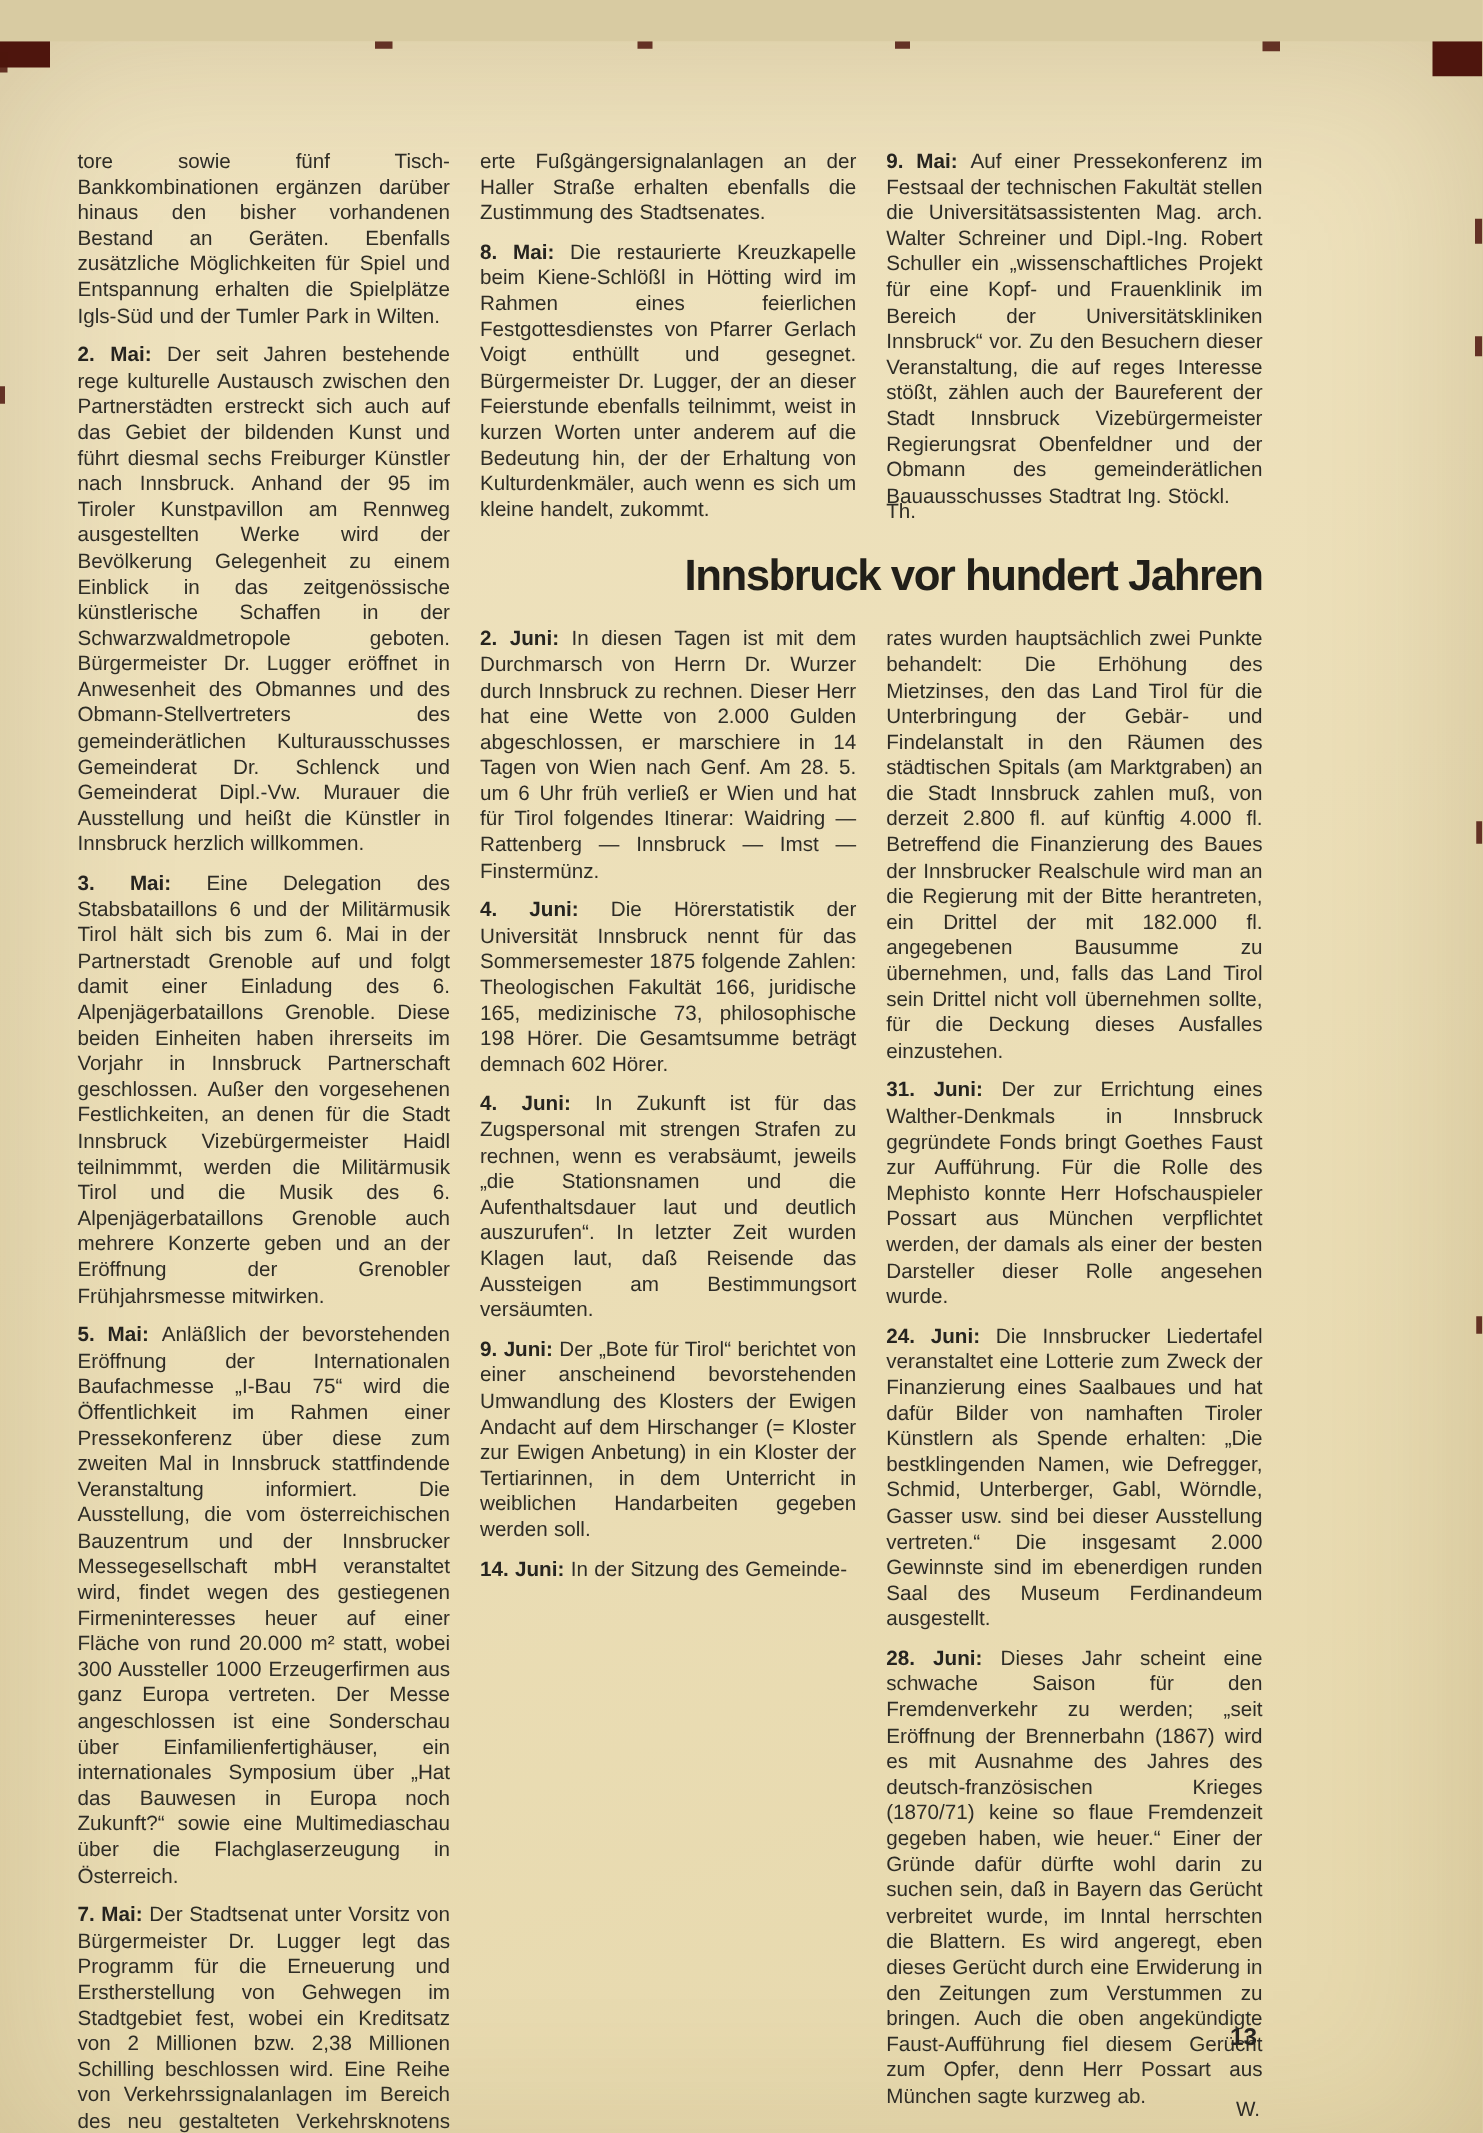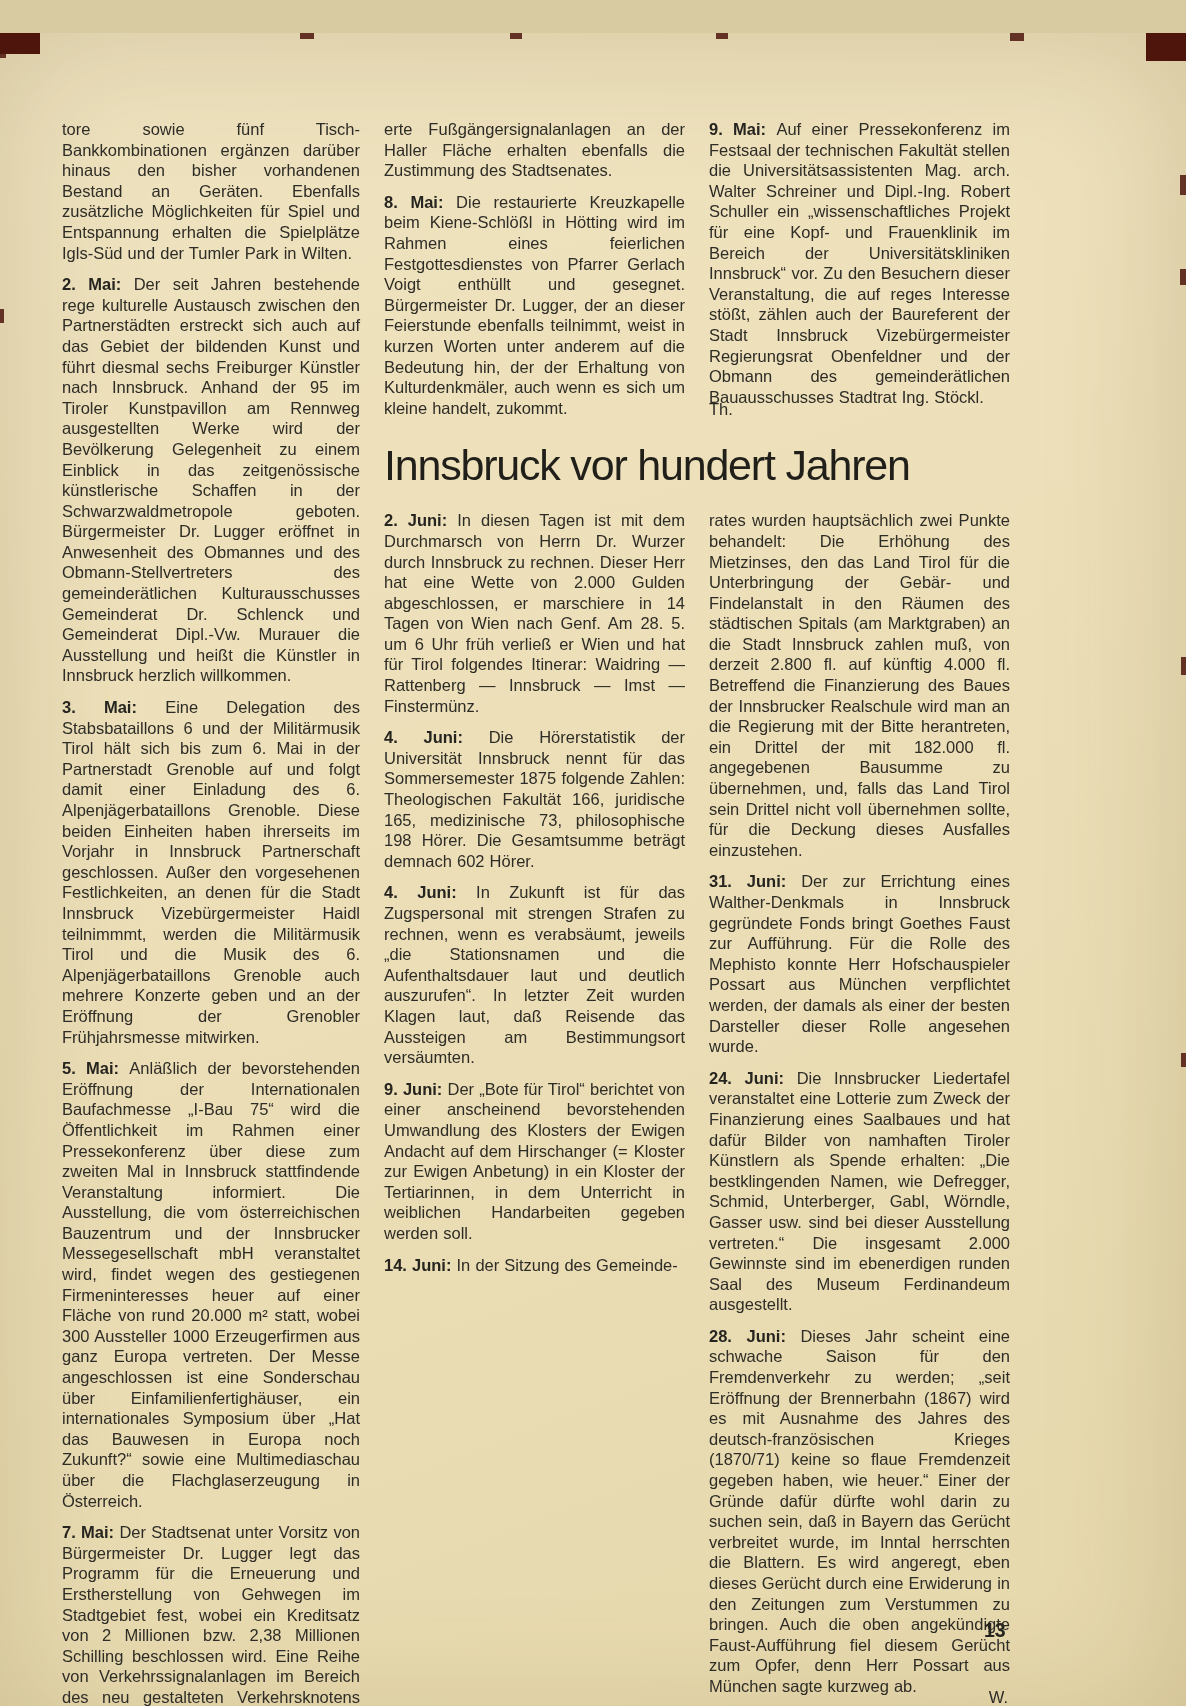--- a/index.html
+++ b/index.html
@@ -17,22 +17,22 @@
     width:298px;flex:none;
     font-size:16.5px;line-height:20.6px;text-align:justify;
     hyphens:auto;-webkit-hyphens:auto;word-spacing:0.5px;
   }
   .right-region{flex:1;min-width:0;}
   .two-col{display:flex;gap:24px;}
   .two-col .col{width:301px;}
   .para{margin:0 0 11px 0;}
   .para strong{font-weight:bold;color:#26241f;}
   .headline{
-    font-weight:normal;font-size:43px;letter-spacing:-1.2px;
-    text-align:left;color:#211f19;margin:12px 0 20px 0;
+    font-weight:bold;font-size:35px;letter-spacing:-1.2px;
+    text-align:right;color:#211f19;margin:12px 0 20px 0;
     font-family:"Liberation Sans", sans-serif;
   }
   .signature{font-size:16.5px;margin-top:-19px;padding-right:6px;color:#2e2c26;}
   .signature-inline{text-align:right;font-size:16.5px;margin-top:-20.6px;padding-right:2px;color:#2e2c26;}
   .page-number{position:absolute;left:984px;top:1586px;font-weight:bold;font-size:19.5px;color:#26241f;}
   .mark{position:absolute;background:#4e150d;}
   .mark.soft{opacity:.85;}
 </style>
 </head>
 <body>
@@ -59,21 +59,21 @@
         <p class="para"><strong>2. Mai: </strong>Der seit Jahren bestehende rege kulturelle Austausch zwischen den Partnerstädten erstreckt sich auch auf das Gebiet der bildenden Kunst und führt diesmal sechs Freiburger Künstler nach Innsbruck. Anhand der 95 im Tiroler Kunstpavillon am Rennweg ausgestellten Werke wird der Bevölkerung Gelegenheit zu einem Einblick in das zeitgenössische künstlerische Schaffen in der Schwarzwaldmetropole geboten. Bürgermeister Dr. Lugger eröffnet in Anwesenheit des Obmannes und des Obmann-Stellvertreters des gemeinderätlichen Kulturausschusses Gemeinderat Dr. Schlenck und Gemeinderat Dipl.-Vw. Murauer die Ausstellung und heißt die Künstler in Innsbruck herzlich willkommen.</p>
         <p class="para"><strong>3. Mai: </strong>Eine Delegation des Stabsbataillons 6 und der Militärmusik Tirol hält sich bis zum 6. Mai in der Partnerstadt Grenoble auf und folgt damit einer Einladung des 6. Alpenjägerbataillons Grenoble. Diese beiden Einheiten haben ihrerseits im Vorjahr in Innsbruck Partnerschaft geschlossen. Außer den vorgesehenen Festlichkeiten, an denen für die Stadt Innsbruck Vizebürgermeister Haidl teilnimmmt, werden die Militärmusik Tirol und die Musik des 6. Alpenjägerbataillons Grenoble auch mehrere Konzerte geben und an der Eröffnung der Grenobler Frühjahrsmesse mitwirken.</p>
         <p class="para"><strong>5. Mai: </strong>Anläßlich der bevorstehenden Eröffnung der Internationalen Baufachmesse „I-Bau 75“ wird die Öffentlichkeit im Rahmen einer Pressekonferenz über diese zum zweiten Mal in Innsbruck stattfindende Veranstaltung informiert. Die Ausstellung, die vom österreichischen Bauzentrum und der Innsbrucker Messegesellschaft mbH veranstaltet wird, findet wegen des gestiegenen Firmeninteresses heuer auf einer Fläche von rund 20.000 m² statt, wobei 300 Aussteller 1000 Erzeugerfirmen aus ganz Europa vertreten. Der Messe angeschlossen ist eine Sonderschau über Einfamilienfertighäuser, ein internationales Symposium über „Hat das Bauwesen in Europa noch Zukunft?“ sowie eine Multimediaschau über die Flachglaserzeugung in Österreich.</p>
         <p class="para"><strong>7. Mai: </strong>Der Stadtsenat unter Vorsitz von Bürgermeister Dr. Lugger legt das Programm für die Erneuerung und Erstherstellung von Gehwegen im Stadtgebiet fest, wobei ein Kreditsatz von 2 Millionen bzw. 2,38 Millionen Schilling beschlossen wird. Eine Reihe von Verkehrssignalanlagen im Bereich des neu gestalteten Verkehrsknotens Haller Straße — Reichenauer Brücke — Langer Weg sowie zwei druckknopfgesteu-</p>
       </div>
 
     <div class="right-region">
 
       <div class="two-col">
         <div class="col">
-            <p class="para">erte Fußgängersignalanlagen an der Haller Fläche erhalten ebenfalls die Zustimmung des Stadtsenates.</p>
+            <p class="para">erte Fußgängersignalanlagen an der Haller Straße erhalten ebenfalls die Zustimmung des Stadtsenates.</p>
             <p class="para"><strong>8. Mai: </strong>Die restaurierte Kreuzkapelle beim Kiene-Schlößl in Hötting wird im Rahmen eines feierlichen Festgottesdienstes von Pfarrer Gerlach Voigt enthüllt und gesegnet. Bürgermeister Dr. Lugger, der an dieser Feierstunde ebenfalls teilnimmt, weist in kurzen Worten unter anderem auf die Bedeutung hin, der der Erhaltung von Kulturdenkmäler, auch wenn es sich um kleine handelt, zukommt.</p>
           </div>
         <div class="col">
           <div>
               <p class="para"><strong>9. Mai: </strong>Auf einer Pressekonferenz im Festsaal der technischen Fakultät stellen die Universitätsassistenten Mag. arch. Walter Schreiner und Dipl.-Ing. Robert Schuller ein „wissenschaftliches Projekt für eine Kopf- und Frauenklinik im Bereich der Universitätskliniken Innsbruck“ vor. Zu den Besuchern dieser Veranstaltung, die auf reges Interesse stößt, zählen auch der Baureferent der Stadt Innsbruck Vizebürgermeister Regierungsrat Obenfeldner und der Obmann des gemeinderätlichen Bauausschusses Stadtrat Ing. Stöckl.</p>
             </div>
           <div class="signature">Th.</div>
         </div>
       </div>
 

